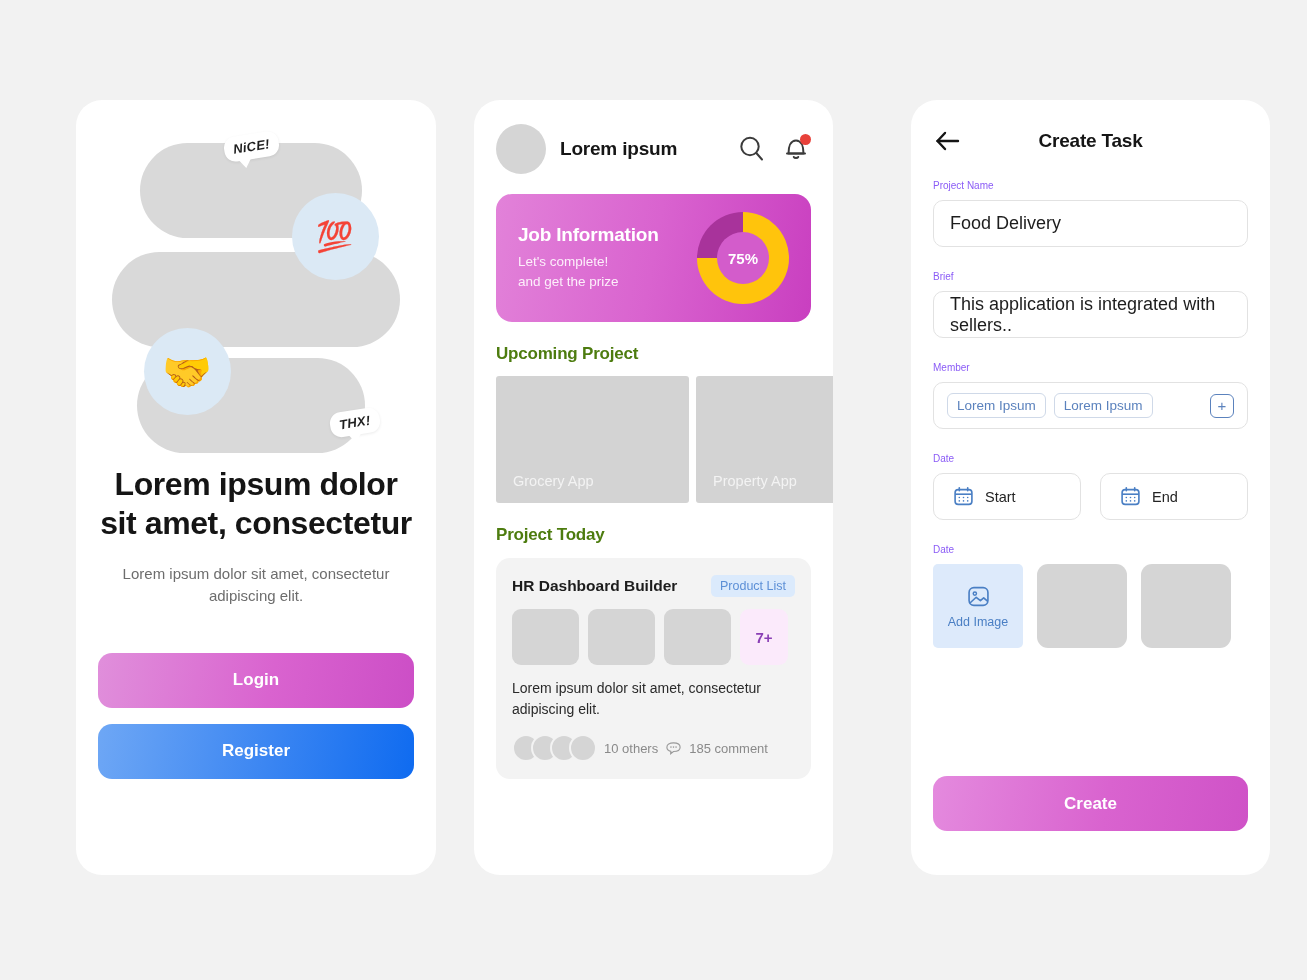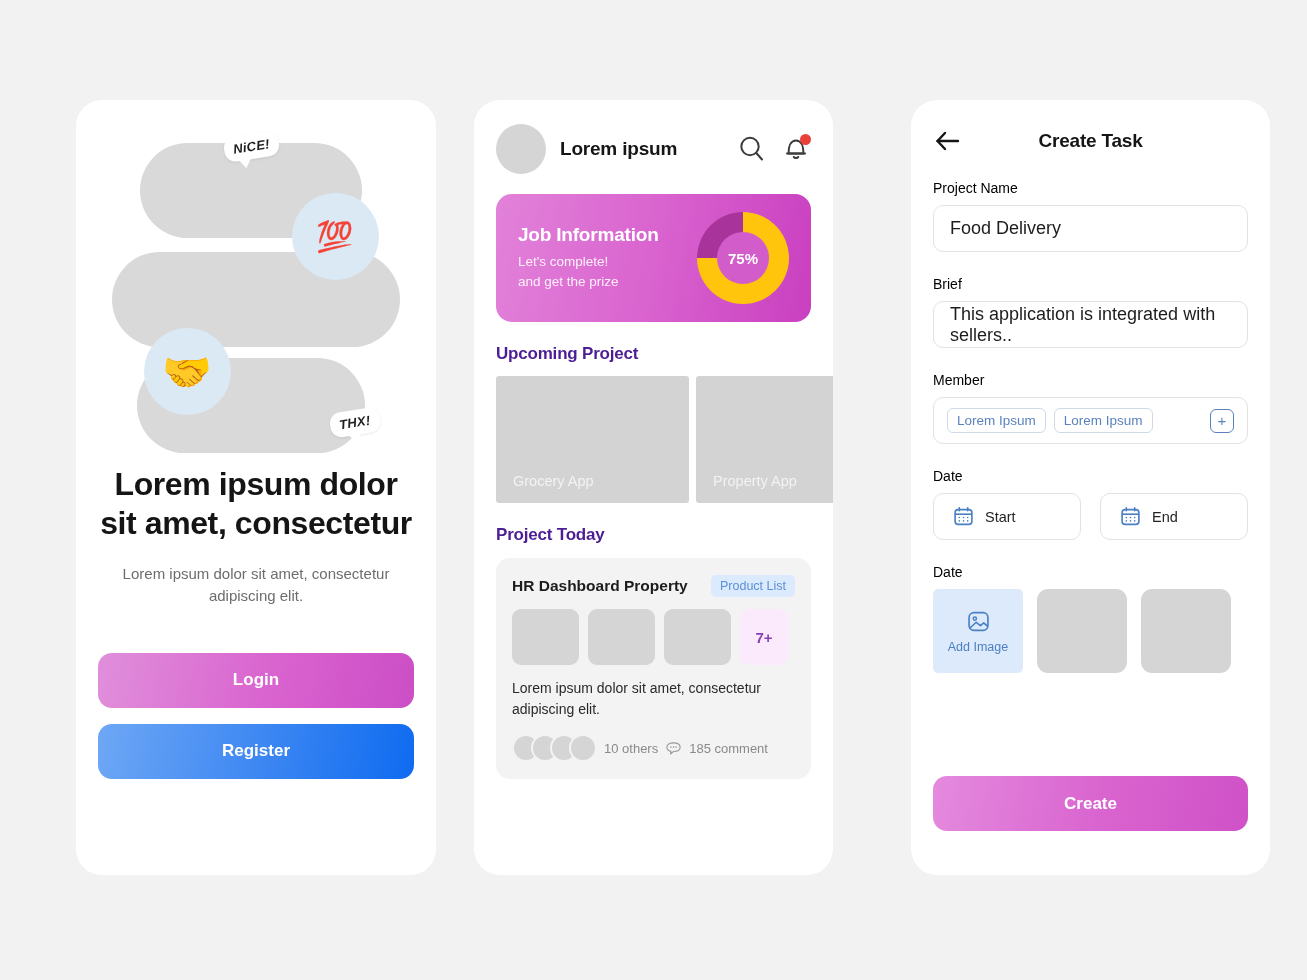--- a/index.html
+++ b/index.html
@@ -120,21 +120,21 @@
   }
   .donut-hole {
     width: 52px; height: 52px; border-radius: 50%;
     background: #d35ccb;
     display: flex; align-items: center; justify-content: center;
   }
   .donut-val { color: #fff; font-size: 15px; font-weight: bold; }
 
   .section-title {
     margin-top: 22px;
-    font-size: 17px; font-weight: bold; color: #4c1d95; letter-spacing: -.2px;
+    font-size: 17px; font-weight: bold; color: #4d7c0f; letter-spacing: -.2px;
   }
   .upcoming-row { display: flex; gap: 7px; margin-top: 12px; }
   .proj-thumb {
     height: 127px; background: #d3d3d3; border-radius: 3px;
     display: flex; align-items: flex-end; padding: 16px 0 14px 17px;
     flex: none;
   }
   .proj-thumb:nth-child(1) { width: 193px; }
   .proj-thumb:nth-child(2) { width: 170px; }
   .proj-label { color: #f3f3f3; font-size: 14.5px; font-weight: 500; }
@@ -170,21 +170,21 @@
   .foot-text { font-size: 13px; color: #8a8a8a; }
 
   
   .ct-pad { padding: 26px 22px 0 22px; }
   .ct-header { display: flex; align-items: center; height: 30px; }
   .back-btn { width: 30px; height: 30px; cursor: pointer; flex: none; }
   .ct-title {
     flex: 1; text-align: center; font-size: 19px; font-weight: bold;
     color: #151515; margin-right: 30px; letter-spacing: -.2px;
   }
-  .field-label { font-size: 14px; color: #000000; margin-top: 24px; }
+  .field-label { font-size: 10px; color: #8b5cf6; margin-top: 24px; }
   .field-box {
     margin-top: 9px;
     border: 1px solid #e2e2e2; border-radius: 10px;
     height: 47px; display: flex; align-items: center; padding: 0 16px;
     font-size: 18px; color: #1d1d1d;
     background: #fff;
   }
   .member-box {
     margin-top: 9px;
     border: 1px solid #e2e2e2; border-radius: 10px;
@@ -301,21 +301,21 @@
         </div>
         <div class="proj-thumb">
           <span class="proj-label">Property App</span>
         </div>
       </div>
 
       <div class="section-title">Project Today</div>
 
       <div class="today-card">
         <div class="today-head">
-          <div class="today-title">HR Dashboard Property</div>
+          <div class="today-title">HR Dashboard Builder</div>
           <div class="chip-productlist">Product List</div>
         </div>
 
         <div class="thumb-row">
           <div class="thumb-sq"></div>
           <div class="thumb-sq"></div>
           <div class="thumb-sq"></div>
           <div class="thumb-more">7+</div>
         </div>
 

